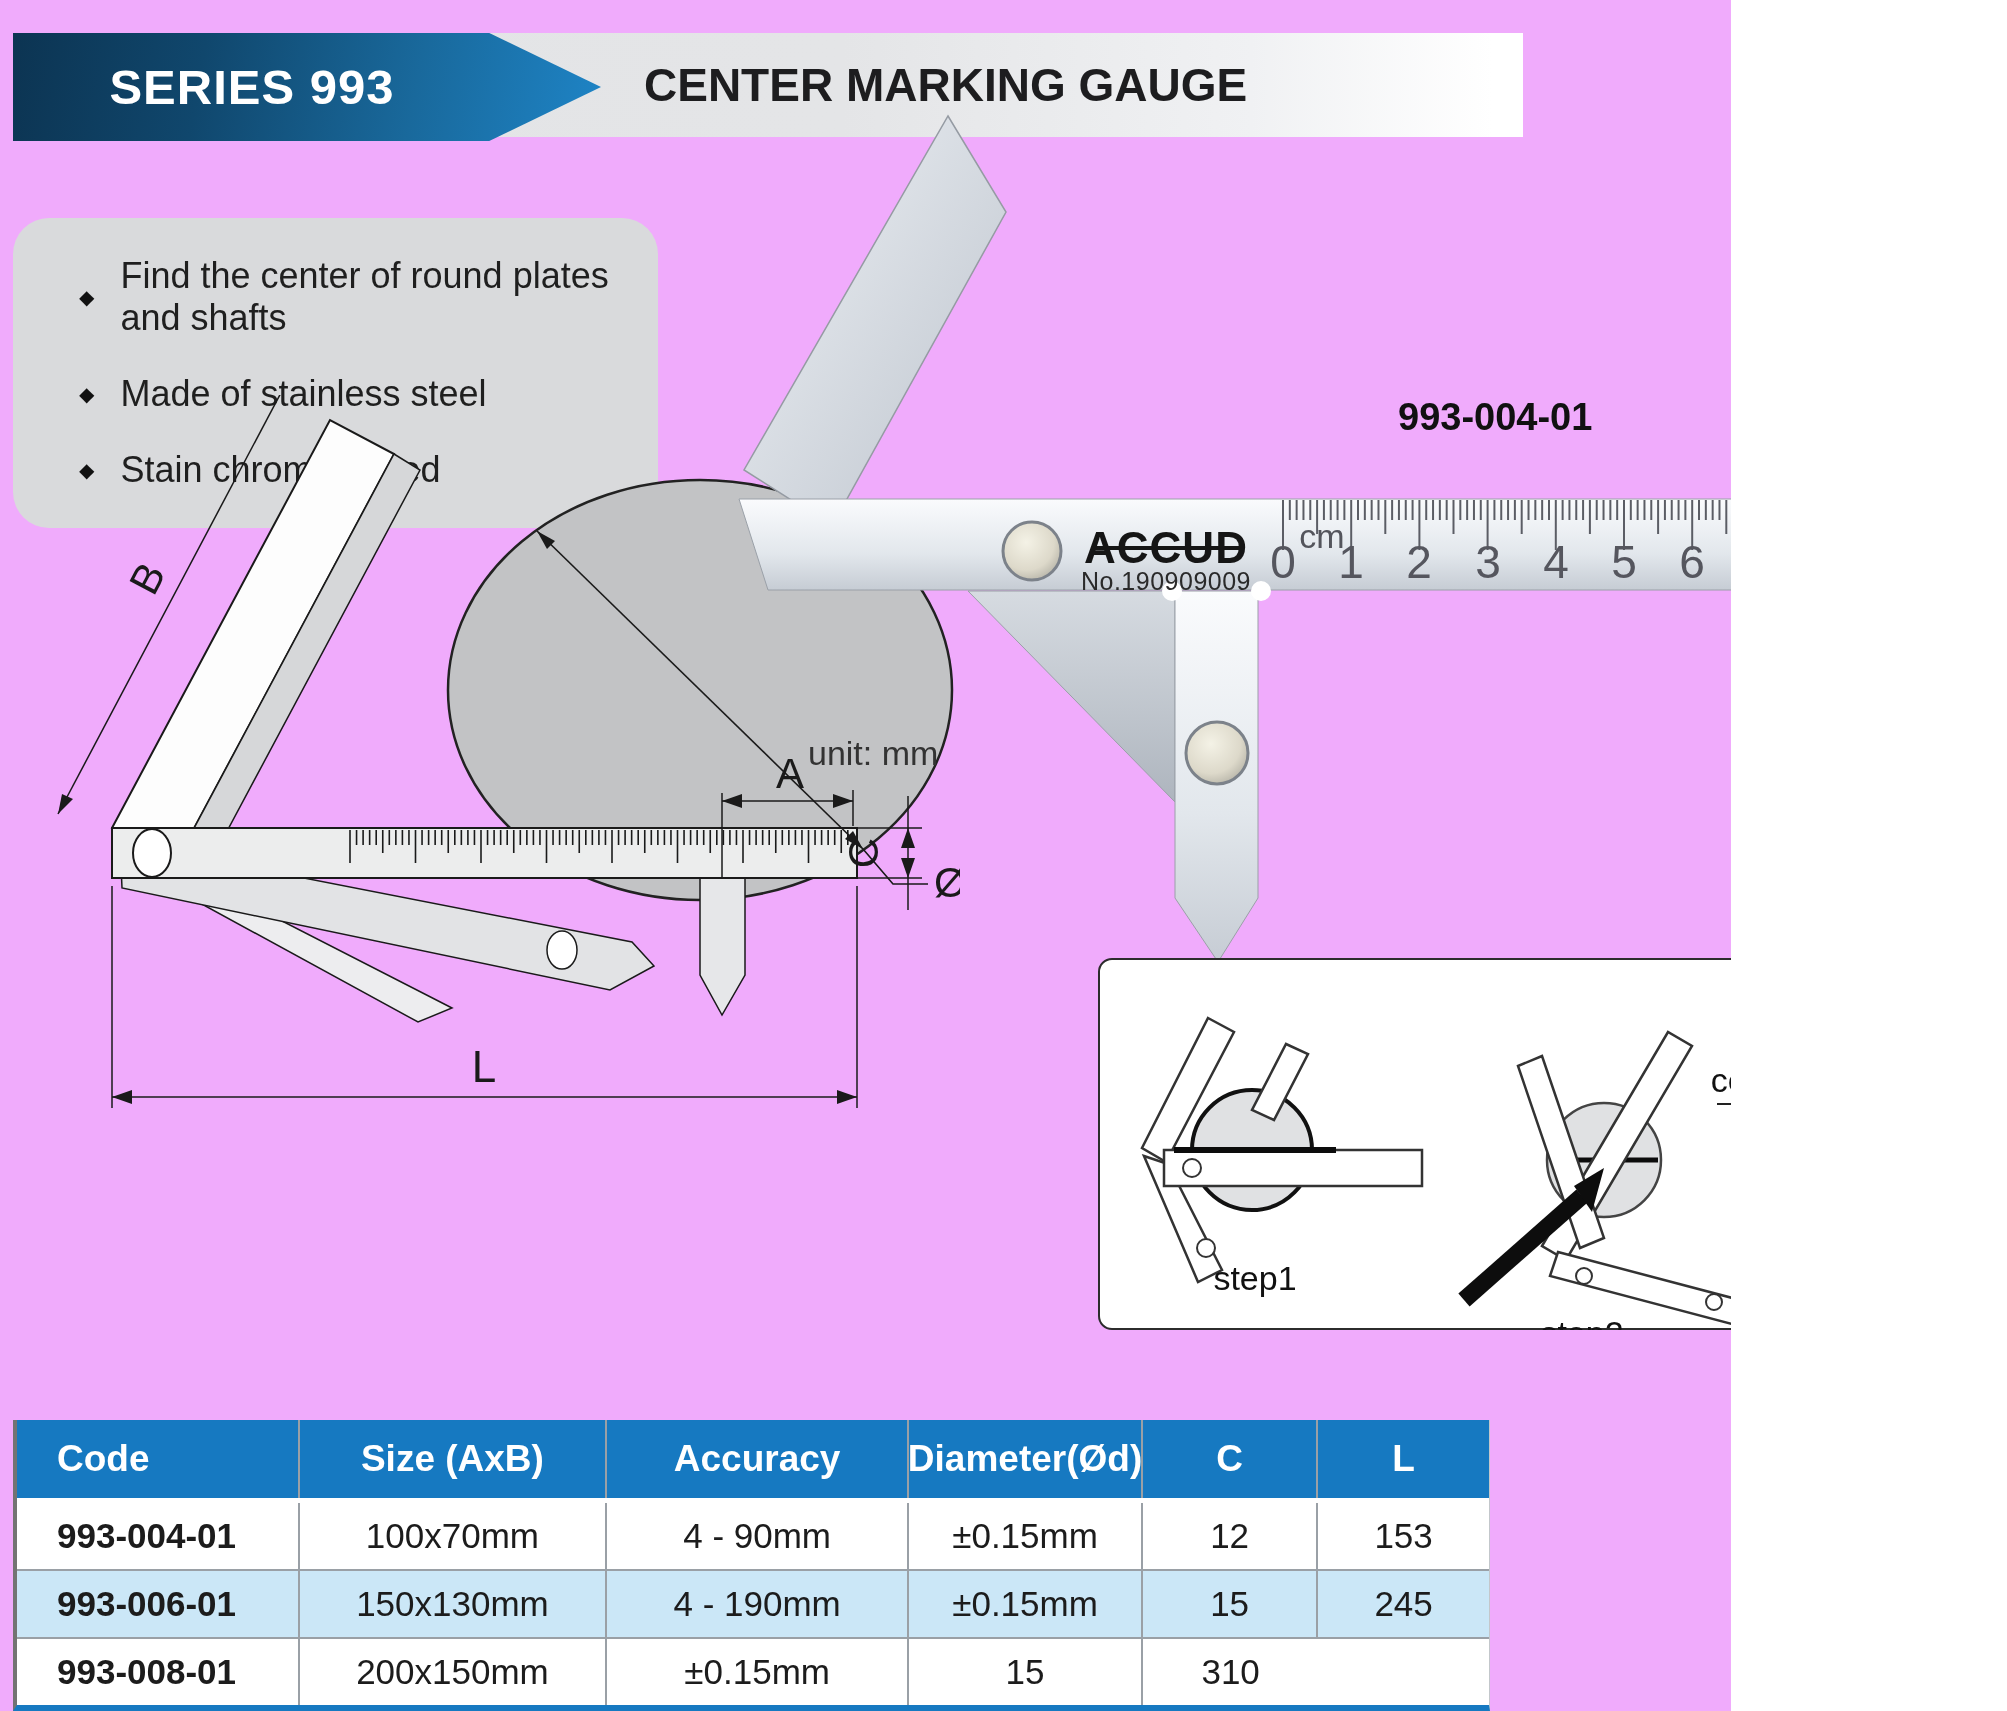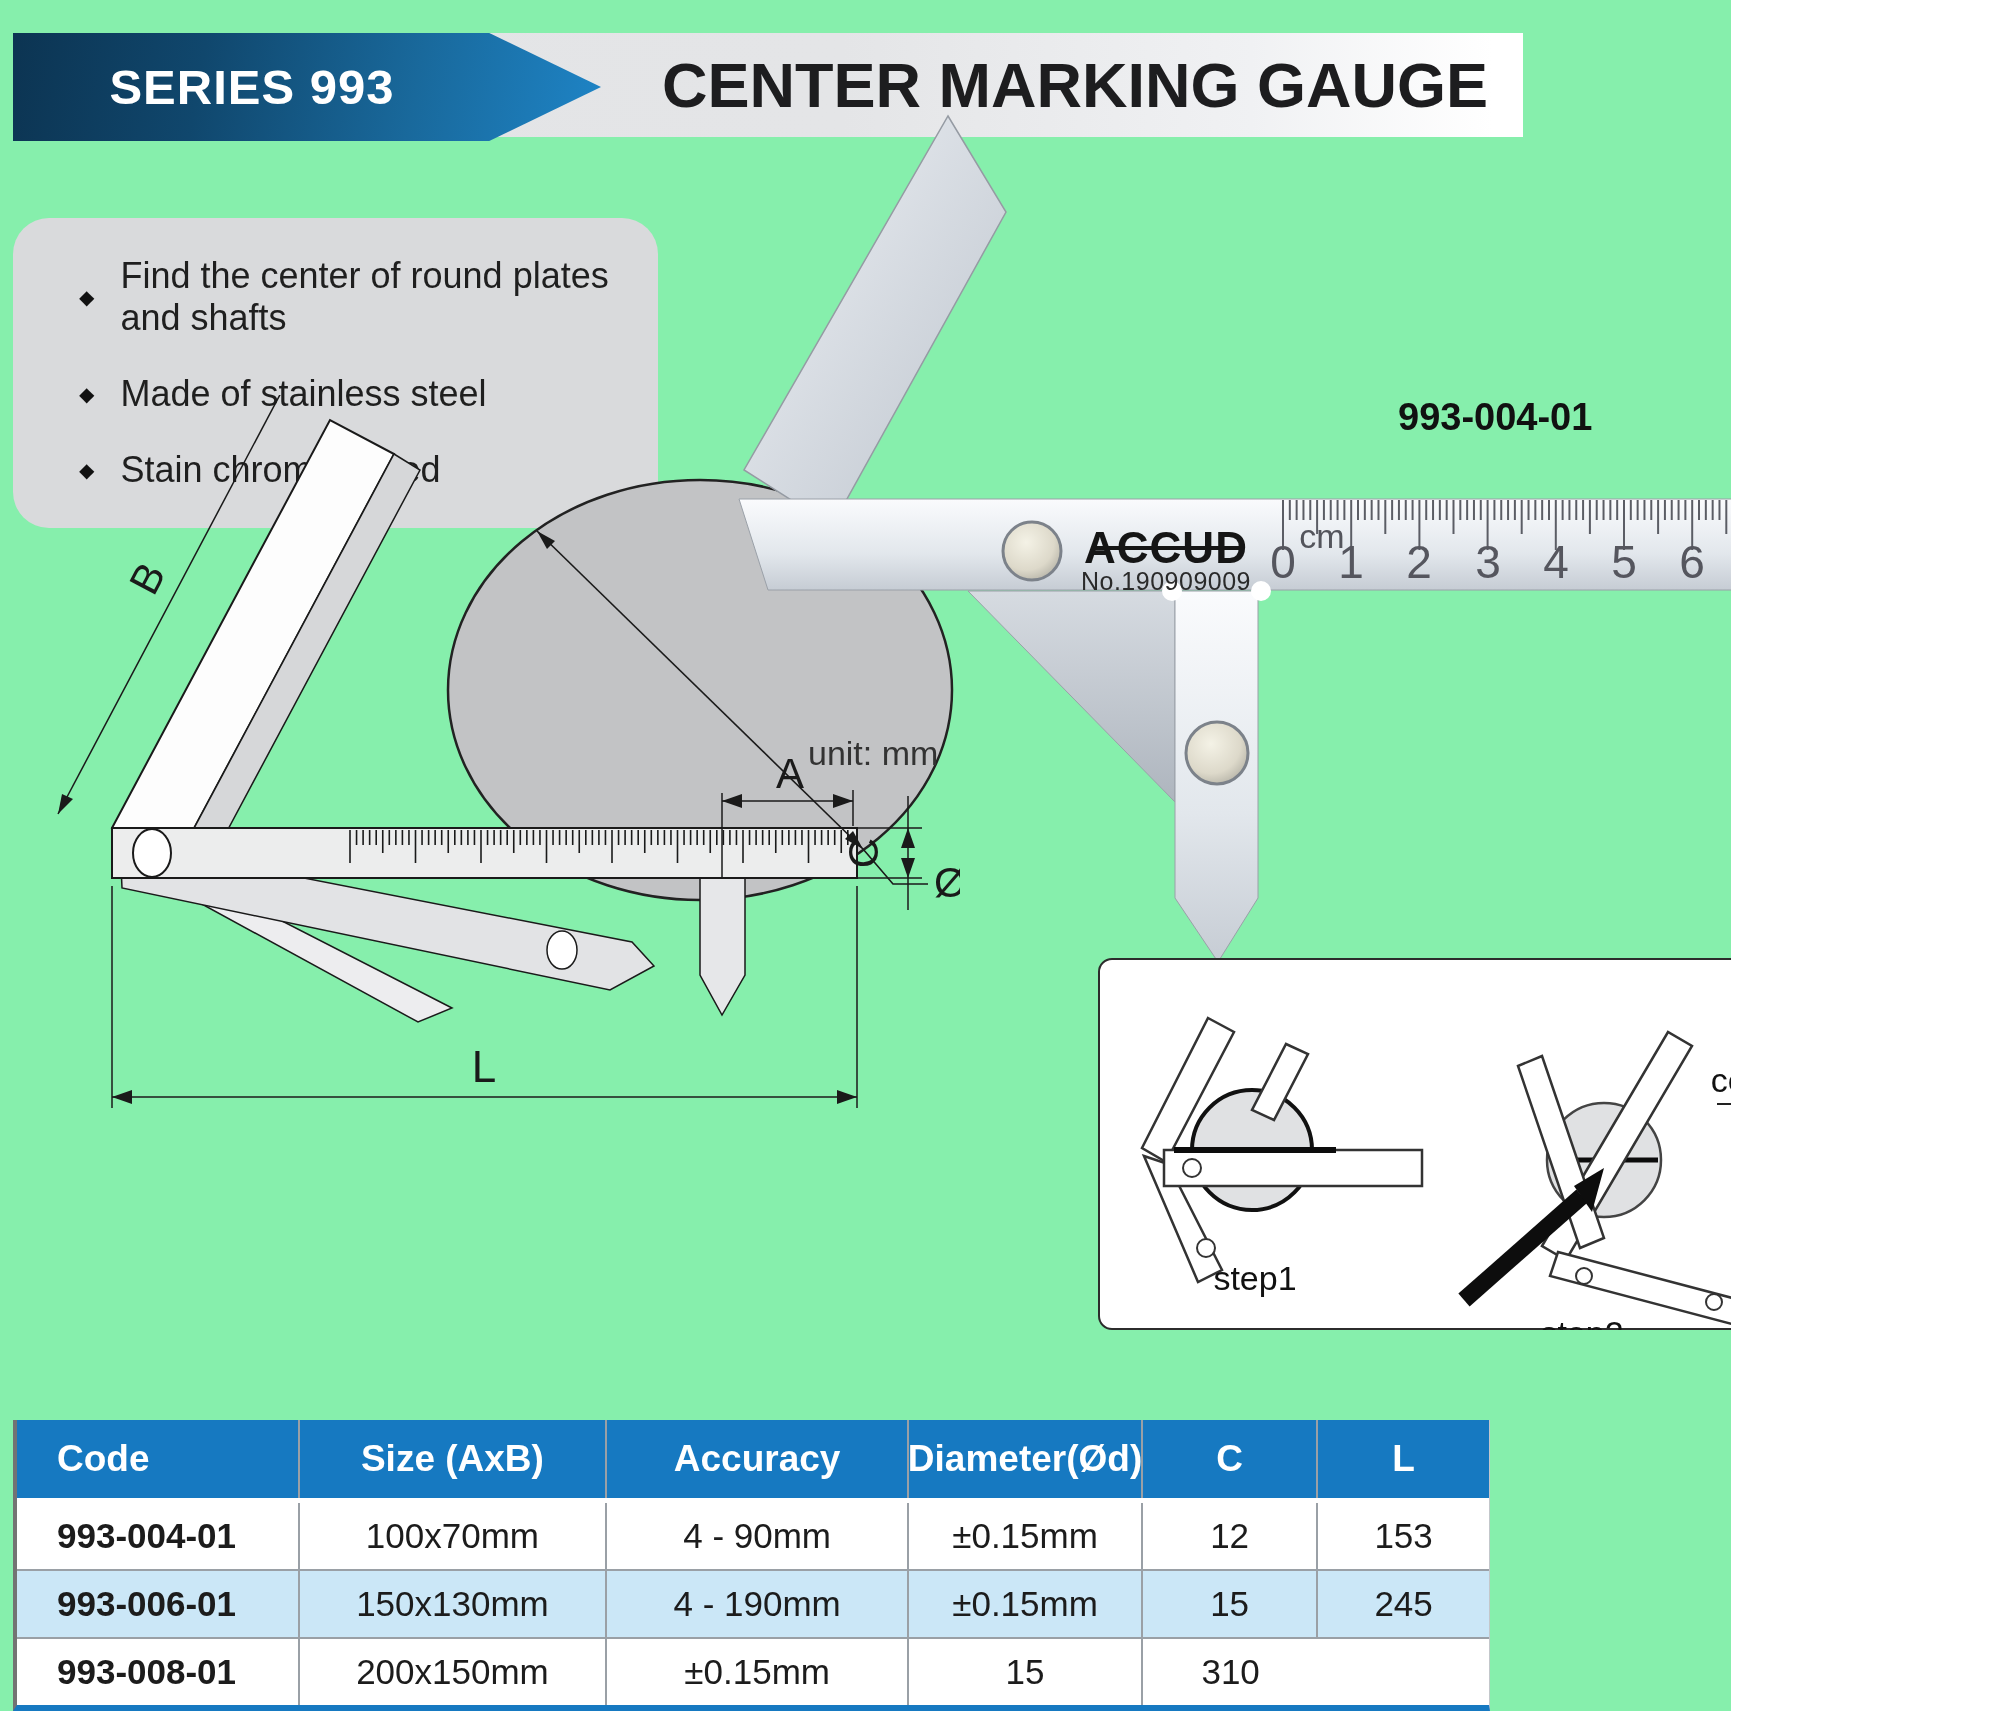--- a/index.html
+++ b/index.html
@@ -1,27 +1,27 @@
 <!DOCTYPE html>
 <html><head>
 <meta charset="utf-8">
 <style>
   html,body{margin:0;padding:0;background:#fff;}
-  .page{position:relative;width:1731px;height:1711px;background:#86efac;overflow:hidden;
+  .page{position:relative;width:1731px;height:1711px;background:#f0abfc;overflow:hidden;
         font-family:"Liberation Sans",sans-serif;color:#1c1c1c;}
   
   .gray-band{position:absolute;left:13px;top:33px;width:1510px;height:104px;
     background:linear-gradient(to right,#e3e4e6 0%,#e4e5e7 55%,#f0f1f3 82%,#ffffff 98%);}
   .banner{position:absolute;left:13px;top:33px;width:588px;height:108px;
     clip-path:polygon(0 0,81% 0,100% 50%,81% 100%,0 100%);
     background:linear-gradient(100deg,#0c3452 0%,#10476d 32%,#19699c 68%,#1e84c6 100%);
     display:flex;align-items:center;justify-content:center;padding-right:110px;box-sizing:border-box;}
   .banner span{color:#fff;font-weight:bold;font-size:49px;letter-spacing:1px;}
-  .page-title{position:absolute;left:662px;top:33px;height:104px;display:flex;align-items:center;
-    font-size:63px;font-weight:bold;color:#1d1d1f;letter-spacing:0px;white-space:nowrap;}
+  .page-title{position:absolute;left:644px;top:33px;height:104px;display:flex;align-items:center;
+    font-size:46px;font-weight:bold;color:#1d1d1f;letter-spacing:0px;white-space:nowrap;}
   
   .features{position:absolute;left:13px;top:218px;width:645px;height:310px;background:#d9dadc;
     border-radius:36px;display:flex;flex-direction:column;justify-content:center;gap:34px;
     padding-left:66px;box-sizing:border-box;}
   .feature{display:flex;align-items:center;gap:26px;font-size:36px;color:#1f1f1f;}
   .feature .bullet{font-size:20px;color:#111;}
   
   .absvg{position:absolute;}
   
   .steps-box{position:absolute;left:1098px;top:958px;width:844px;height:372px;background:#fff;

